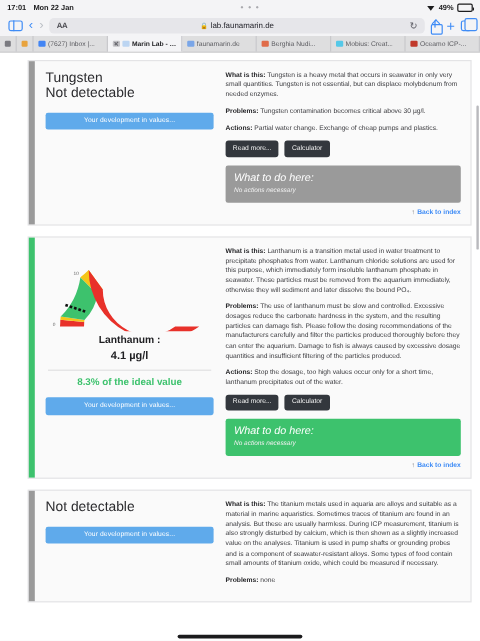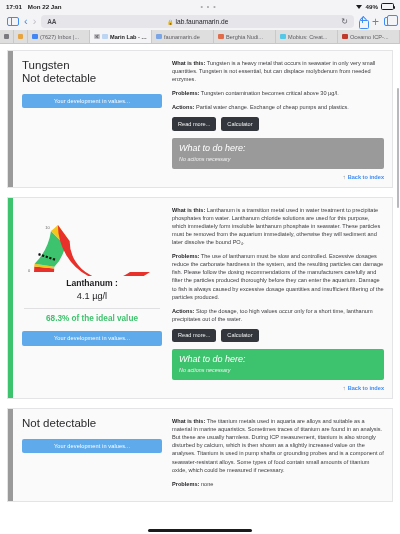--- a/index.html
+++ b/index.html
@@ -73,21 +73,21 @@
     overflow: hidden; white-space: nowrap;
   }
   .tab.active { background: #f4f4f6; color: #1c1c1f; font-weight: 700; }
   .tab-x { width: 5.5px; height:5.5px; border-radius:1px; background:#c2c2c6; flex:0 0 auto; position:relative;}
   .tab-x::before,.tab-x::after{content:"";position:absolute;left:1px;top:2.2px;width:3.5px;height:0.8px;background:#6c6c72;}
   .tab-x::before{transform:rotate(45deg);} .tab-x::after{transform:rotate(-45deg);}
   .tab-title { overflow:hidden; text-overflow: ellipsis; }
 
   
   .page { flex: 1 1 auto; background: #ffffff; overflow: hidden; position: relative; }
-  .page-inner { padding: 6px 0 0 0; }
+  .page-inner { padding: 6px 0 0 16px; }
 
   .card {
     display: flex; margin: 0 7px 9px 7px; background: #fafafa;
     border: 0.6px solid #e4e4e6; position: relative; min-height: 10px;
   }
   .accent { width: 5px; flex: 0 0 5px; }
   .card-body { flex: 1 1 auto; display: flex; padding: 8px 8px 7px 9px; gap: 10px; }
   .col-left { width: 140px; flex: 0 0 140px; }
   .col-right { flex: 1 1 auto; min-width: 0; }
 
@@ -116,21 +116,21 @@
   .todo-sub { font-size: 5.4px; color: #f0f0f0; margin-top: 2px; }
 
   .back-index { text-align: right; font-size: 5.6px; color: #3f8cf6; font-weight: 700; }
   .back-index .arrow { color: #7a7a7e; font-weight: 400; margin-right: 2px; }
 
   
   .gauge-wrap { display:flex; flex-direction:column; align-items:center; }
   .gauge { width: 132px; height: 70px; position: relative; }
   .gauge svg { display:block; }
   .gauge-label { font-size: 8.6px; color:#1f1f22; font-weight:700; text-align:center; margin-top:2px;}
-  .gauge-value { font-size: 9.2px; color:#1f1f22; font-weight:400; text-align:left; margin-top:3px;}
+  .gauge-value { font-size: 9.2px; color:#1f1f22; font-weight:700; text-align:left; margin-top:3px;}
   .divider { height: 0.6px; background: #e0e0e2; margin: 7px 2px 6px 2px; }
   .ideal { font-size: 8.2px; color: #3dc26d; font-weight: 700; text-align:center; margin-bottom: 8px;}
 
   
   .home-ind { position:absolute; bottom:2px; left:50%; transform:translateX(-50%); width:104px; height:2.6px; background:#1b1b1d; border-radius:2px; }
   .scrollbar { position:absolute; right:1px; top:44px; width:2px; height:120px; background:#b9b9bd; border-radius:2px; }
 </style>
 </head>
 <body>
 
@@ -248,21 +248,21 @@
                     <path fill="#e8312a" d="M 31.91,19.08 A 58 58 0 0 0 124.00,66.00 L 104.00,66.00 A 38 38 0 0 1 43.66,35.26 Z"></path>
                     <line x1="29.00" y1="53.66" x2="11.93" y2="47.96" stroke="#111" stroke-width="2.2" stroke-dasharray="2.2 1.6"></line>
                     <text x="3.0" y="66.0" font-size="4" fill="#666" font-family="Liberation Sans, sans-serif" text-anchor="middle">0</text>
                     <text x="21.5" y="22.9" font-size="4" fill="#666" font-family="Liberation Sans, sans-serif" text-anchor="middle">10</text>
                   </svg>
                 </div>
                 <div class="gauge-label">Lanthanum :</div>
                 <div class="gauge-value">4.1 µg/l</div>
               </div>
               <div class="divider"></div>
-              <div class="ideal">68.3% of the ideal value</div>
+              <div class="ideal">8.3% of the ideal value</div>
               <button class="dev-btn">Your development in values...</button>
             </div>
             <div class="col-right">
               <p class="body-text"><b>What is this:</b><span> Lanthanum is a transition metal used in water treatment to precipitate phosphates from water. Lanthanum chloride solutions are used for this purpose, which immediately form insoluble lanthanum phosphate in seawater. These particles must be removed from the aquarium immediately, otherwise they will sediment and later dissolve the bound PO₄.</span></p>
               <p class="body-text"><b>Problems:</b><span> The use of lanthanum must be slow and controlled. Excessive dosages reduce the carbonate hardness in the system, and the resulting particles can damage fish. Please follow the dosing recommendations of the manufacturers carefully and filter the particles produced thoroughly before they can enter the aquarium. Damage to fish is always caused by excessive dosage quantities and insufficient filtering of the particles produced.</span></p>
               <p class="body-text"><b>Actions:</b><span> Stop the dosage, too high values occur only for a short time, lanthanum precipitates out of the water.</span></p>
               <div class="btn-row">
                 <button class="dark-btn">Read more...</button>
                 <button class="dark-btn">Calculator</button>
               </div>

